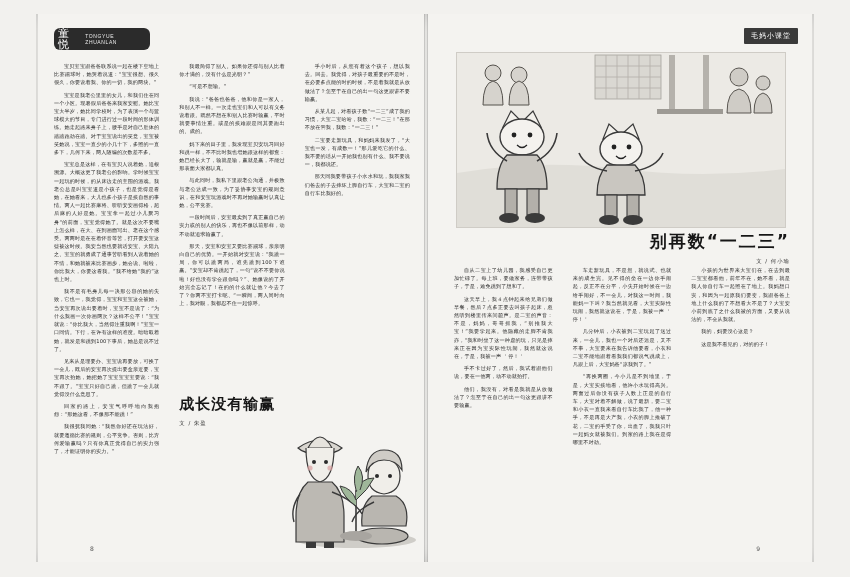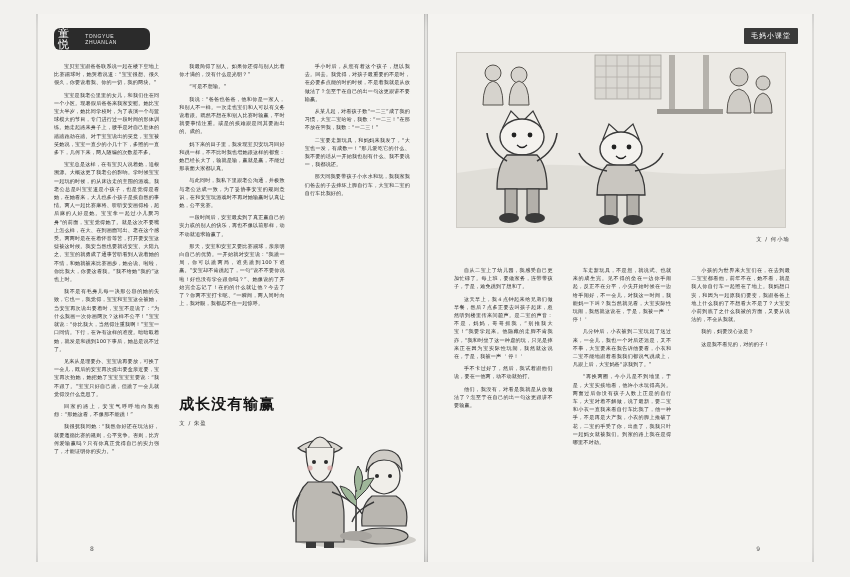--- a/index.html
+++ b/index.html
@@ -305,20 +305,21 @@
           <path d="M178 118 q22 -4 28 -18" fill="none" stroke="#3a3a3a" stroke-width="1.6"></path>
           <rect x="148" y="142" width="12" height="22" fill="#b3b0aa" stroke="#3a3a3a" stroke-width="1.1"></rect>
           <rect x="170" y="142" width="12" height="22" fill="#b3b0aa" stroke="#3a3a3a" stroke-width="1.1"></rect>
           <ellipse cx="152" cy="167" rx="10" ry="5" fill="#3a3a3a"></ellipse>
           <ellipse cx="176" cy="167" rx="10" ry="5" fill="#3a3a3a"></ellipse>
         </g>
       </svg>
     </div>
 
     <div style="position:absolute; right:22px; top:216px; text-align:right;">
+      <div class="headline" style="font-size:17px; line-height:22px;">别再数“一二三”</div>
       <div class="byline" style="margin-top:6px;">文 / 何小瑜</div>
     </div>
 
     <div class="cols" style="left:26px; top:252px; width:336px;">
       <div class="col" style="width:104px;">
         <p>自从二宝上了幼儿园，我感受自己更加忙碌了。每上班，要做家务，连带带孩子，于是，难免跳到了想和了。</p>
         <p>这天早上，我４点钟起来给兄弟们做早餐，然后７点多正要去叫孩子起床，忽然听到楼里传来问题声。是二宝的声音：不是，妈妈，哥哥抓我，“别推我大宝！”我要学起来。他隐藏的走脚不肯我亦，“我和时坐了这一种虚的玩，只见是摔来正在因为宝实际性玩闹，我然就这说在，于是，我被一声 ＇停！＇</p>
         <p>手不卡过好了，然后，我试着跟他们说，要在一他两，动不动就拍打。</p>
         <p>他们，我没有，对看是我就是从放做法了？怎至于在自己的出一句这更跟讲不要输赢。</p>
       </div>

